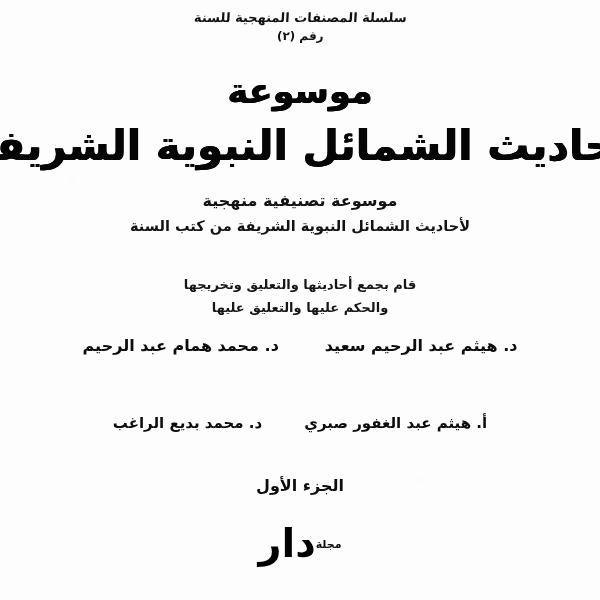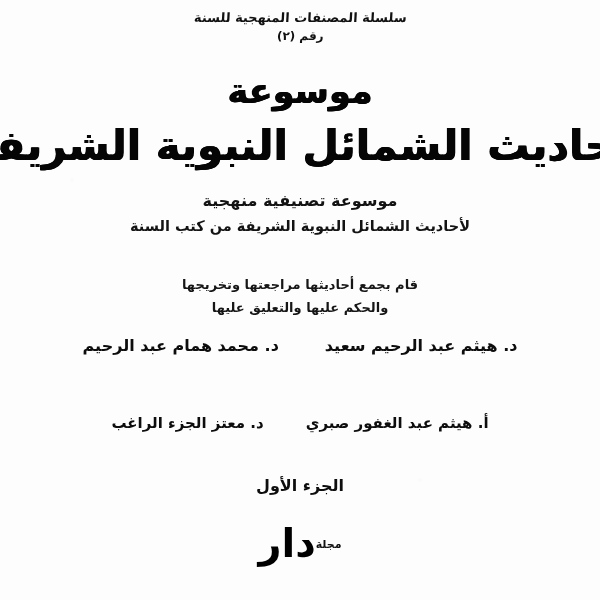--- a/index.html
+++ b/index.html
@@ -195,32 +195,32 @@
     <div class="title-line-1">موسوعة</div>
     <div class="title-line-2">أحاديث الشمائل النبوية الشريفة</div>
   </div>
 
   <div class="subtitle-block">
     <div class="subtitle-line">موسوعة تصنيفية منهجية</div>
     <div class="subtitle-line small">لأحاديث الشمائل النبوية الشريفة من كتب السنة</div>
   </div>
 
   <div class="credits-block">
-    <div class="credit-note">قام بجمع أحاديثها مراجعتها وتخريجها</div>
+    <div class="credit-note">قام بجمع أحاديثها والتعليق وتخريجها</div>
     <div class="credit-note">والحكم عليها والتعليق عليها</div>
     <div class="authors-row">
       <div class="author-name">د. هيثم عبد الرحيم سعيد</div>
       <div class="author-name">د. محمد همام عبد الرحيم</div>
     </div>
   </div>
 
   <div class="reviewers-block">
     <div class="reviewers-row">
       <div class="reviewer-name">أ. هيثم عبد الغفور صبري</div>
-      <div class="reviewer-name">د. معتز الجزء الراغب</div>
+      <div class="reviewer-name">د. محمد بديع الراغب</div>
     </div>
   </div>
 
   <div class="volume-block">
     <div class="volume-text">الجزء الأول</div>
   </div>
 
   <div class="publisher-block">
     <div class="publisher-name">مجلة</div>
     <div class="publisher-mark">دار</div>

